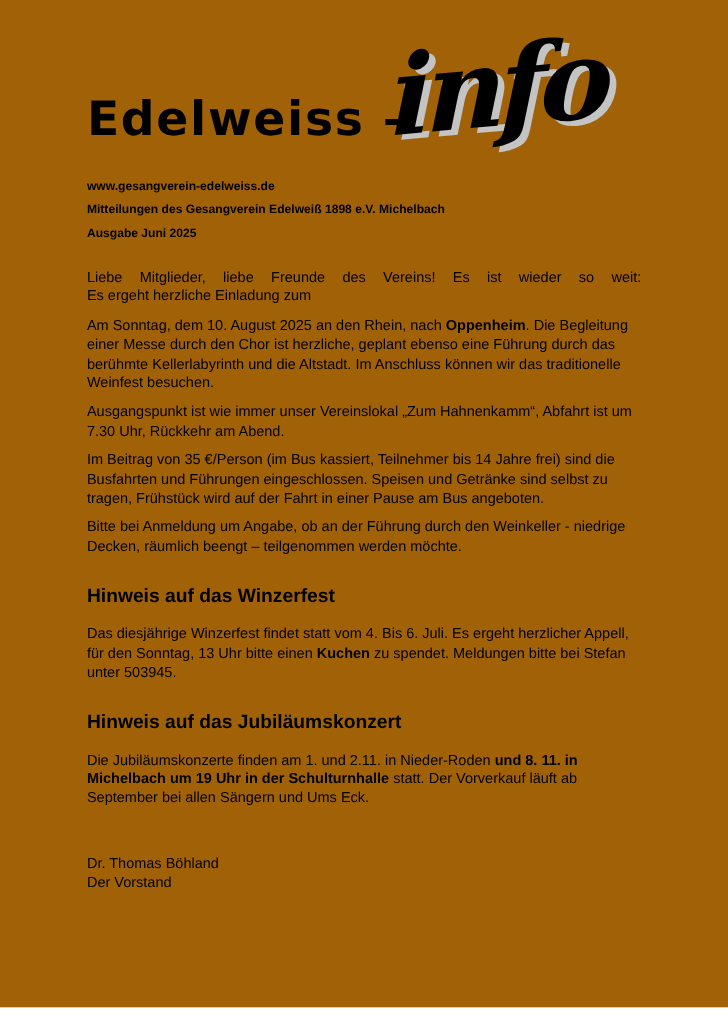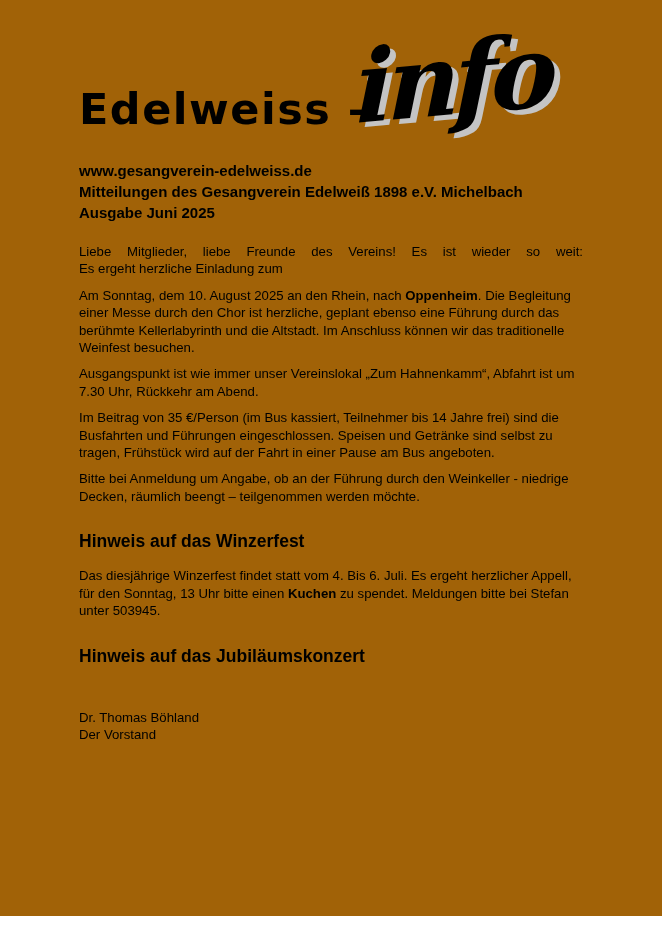--- a/index.html
+++ b/index.html
@@ -41,21 +41,21 @@
     line-height: 120px;
     letter-spacing: -6px;
     transform: rotate(-5deg) skewX(-6deg);
     transform-origin: left bottom;
     text-shadow: 6px 5px 0 #c4c4c4;
     white-space: nowrap;
   }
 
   
   .masthead { margin-top: 0; }
-  .masthead-line { font-weight: bold; font-size: 15px; line-height: 21px; }
+  .masthead-line { font-weight: bold; font-size: 11px; line-height: 21px; }
 
   
   p { margin: 4px 0 9px 0; }
   p.intro { margin-top: 20px; }
   .justify-line {
     display: block;
     text-align: justify;
     text-align-last: justify;
   }
   h2 {
@@ -99,19 +99,20 @@
   <p>Im Beitrag von 35 €/Person (im Bus kassiert, Teilnehmer bis 14 Jahre frei) sind die Busfahrten und Führungen eingeschlossen. Speisen und Getränke sind selbst zu tragen, Frühstück wird auf der Fahrt in einer Pause am Bus angeboten.</p>
 
   <p>Bitte bei Anmeldung um Angabe, ob an der Führung durch den Weinkeller - niedrige Decken, räumlich beengt – teilgenommen werden möchte.</p>
 
   <h2 class="spaced">Hinweis auf das Winzerfest</h2>
 
   <p><span>Das diesjährige Winzerfest findet statt vom 4. Bis 6. Juli. Es ergeht herzlicher Appell, für den Sonntag, 13 Uhr bitte einen </span><b>Kuchen</b><span> zu spendet. Meldungen bitte bei Stefan unter 503945.</span></p>
 
   <h2 class="spaced">Hinweis auf das Jubiläumskonzert</h2>
 
+  <p><span>Die Jubiläumskonzerte finden am 1. und 2.11. in Nieder-Roden </span><b>und 8. 11. in Michelbach um 19 Uhr in der Schulturnhalle</b><span> statt. Der Vorverkauf läuft ab September bei allen Sängern und Ums Eck.</span></p>
 
   <div class="signature">
     <div>Dr. Thomas Böhland</div>
     <div>Der Vorstand</div>
   </div>
 
 </div>
 
 </body></html>

